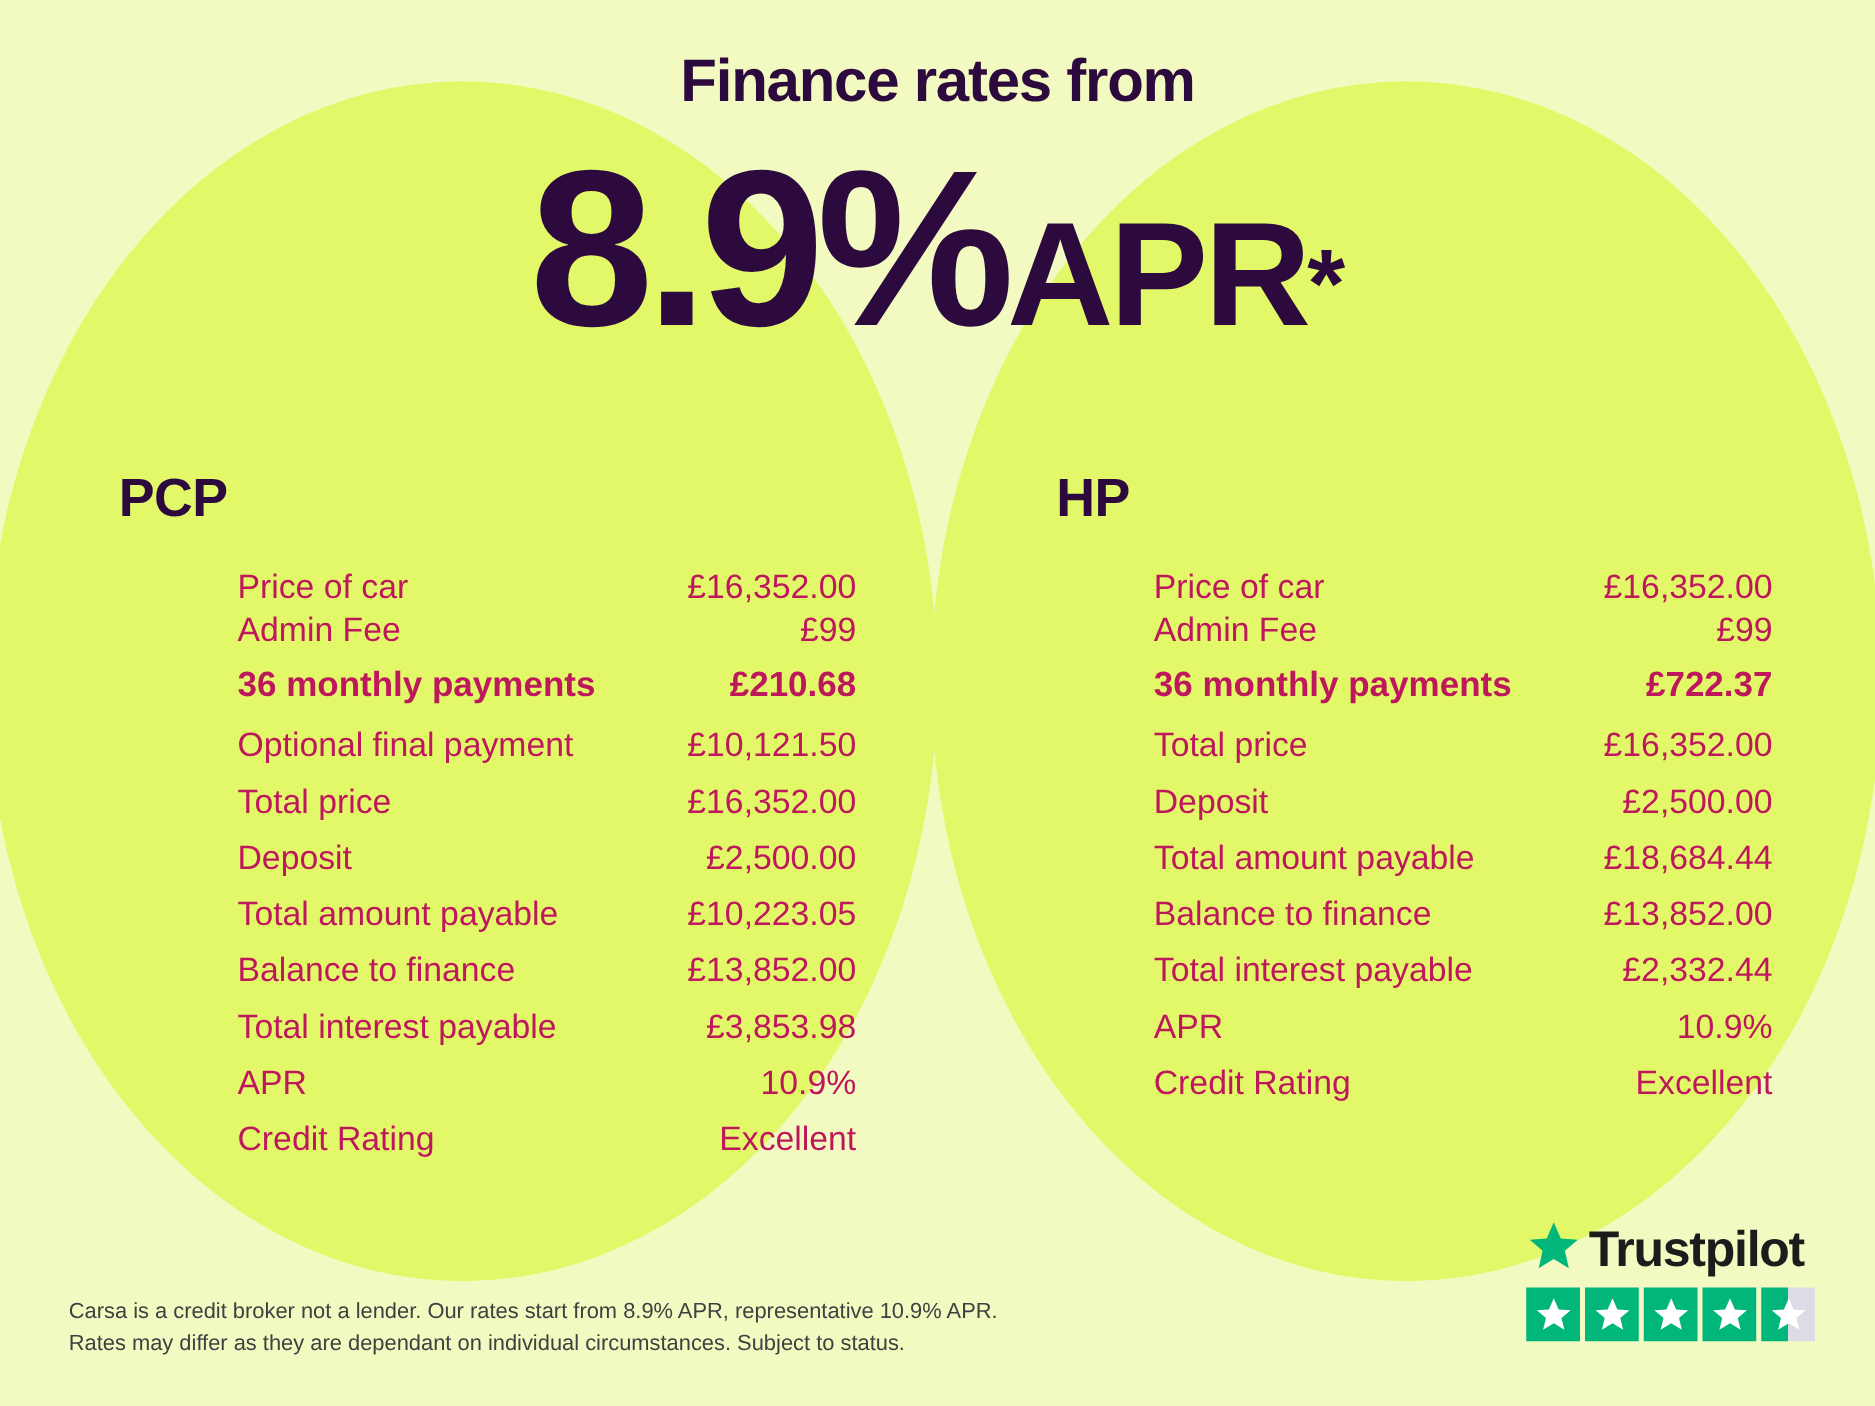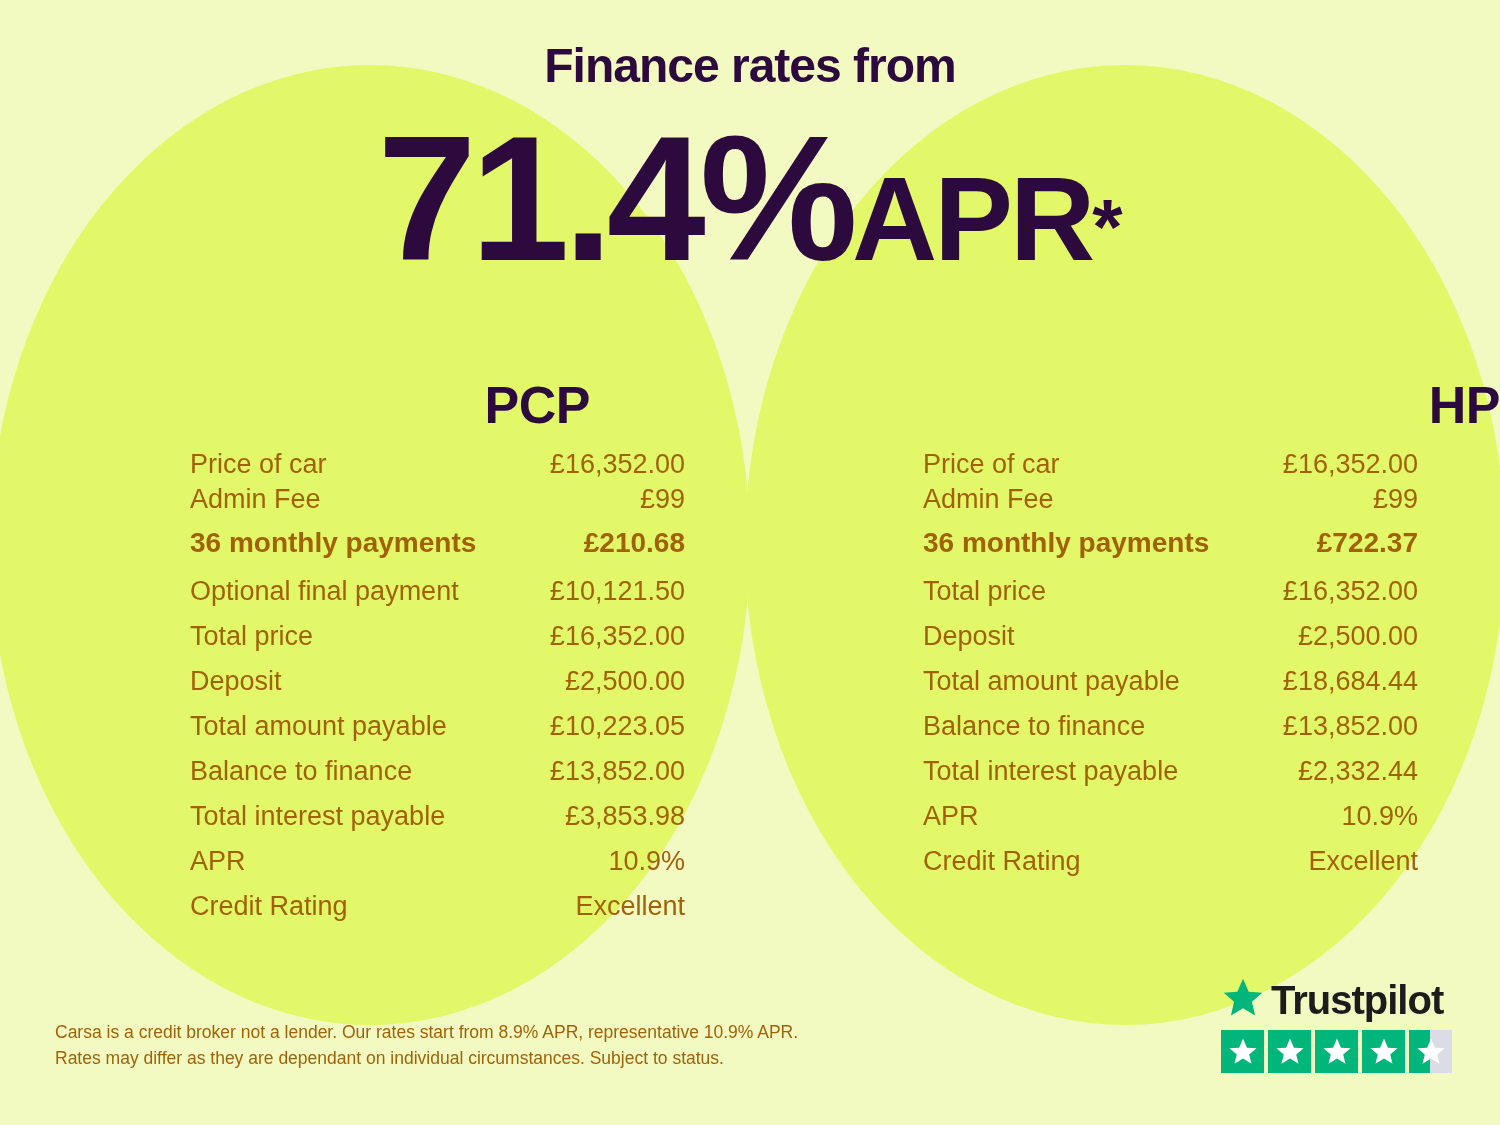--- a/index.html
+++ b/index.html
@@ -93,60 +93,60 @@
     display: flex;
     justify-content: flex-start;
   }
   .col {
     width: 680px;
   }
   .col-pcp { margin-left: 95px; }
   .col-hp  { margin-left: 95px; }
 
   .col-title {
-    text-align: right;
-    font-size: 52px;
+    text-align: left;
+    font-size: 43px;
     font-weight: bold;
     letter-spacing: -0.5px;
-    margin-bottom: 12px;
+    margin-bottom: 28px;
   }
   .col-pcp .col-title { padding-right: 160px; }
   .col-hp .col-title  { }
 
   table.rows {
     border-collapse: collapse;
     width: 495px;
     margin-left: 95px;
   }
   .col-hp table.rows { margin-left: 78px; }
   table.rows td {
     font-size: 27px;
     line-height: 1.0;
     padding: 0;
     height: 45px;
     vertical-align: middle;
-    color: #a16207;
+    color: #be185d;
     white-space: nowrap;
   }
   table.rows td.label { text-align: left; }
   table.rows td.value { text-align: right; }
   tr.tight td { height: 35px; }
   tr.bold td {
     font-weight: bold;
     height: 52px;
     font-size: 28px;
   }
 
   .disclaimer {
     position: absolute;
     left: 55px;
-    bottom: 54px;
+    bottom: 38px;
     font-size: 17.5px;
     line-height: 1.45;
-    color: #a16207;
+    color: #404040;
     max-width: 820px;
   }
 
   .trustpilot {
     position: absolute;
     right: 48px;
     bottom: 52px;
     z-index: 3;
   }
   .tp-head {
@@ -183,21 +183,21 @@
 
 <div class="page">
   <div class="blob blob-left"></div>
   <div class="blob blob-right"></div>
 
   <div class="content">
 
     <div class="headline">Finance rates from</div>
 
     <div class="apr-line">
-      <span class="apr-big">71.4%</span><span class="apr-word">APR</span><span class="apr-star">*</span>
+      <span class="apr-big">8.9%</span><span class="apr-word">APR</span><span class="apr-star">*</span>
     </div>
 
     <div class="columns">
 
       <div class="col col-pcp">
         <div class="col-title">PCP</div>
         <table class="rows">
           <tbody>
             <tr class="tight">
               <td class="label">Price of car</td>

